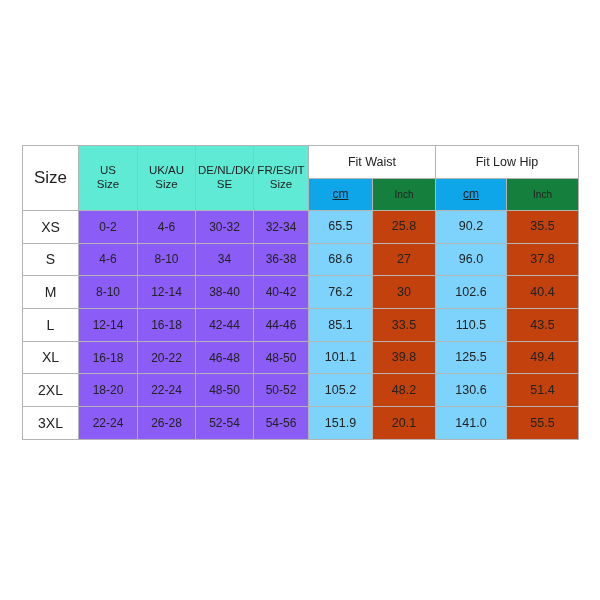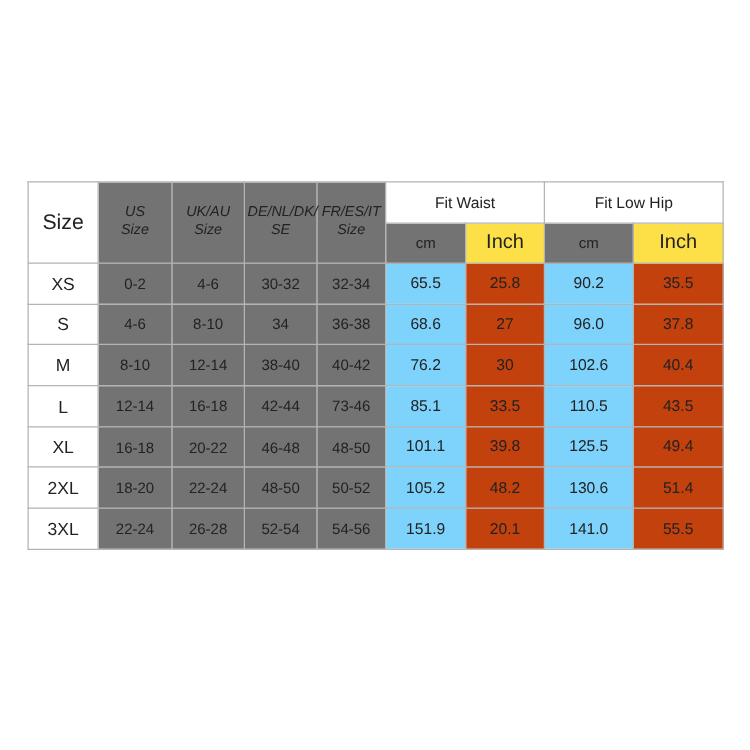--- a/index.html
+++ b/index.html
@@ -59,54 +59,54 @@
   tr.data-row  { height: 32.7px; }
 
   th.size-corner {
     background: #ffffff;
     font-weight: bold;
     font-size: 17px;
     color: #000000;
   }
 
   th.sz-head {
-    background: #737373;
+    background: #5eead4;
     font-size: 11.5px;
     color: #2b2b2b;
-    font-style: italic;
   }
   th.sz-head .ln { display: block; }
 
   th.grp-head {
     background: #ffffff;
     font-size: 12.5px;
     color: #2b2b2b;
     margin-left: 48px;
   }
 
   th.unit-cm {
-    background: #737373;
+    background: #0ea5e9;
     font-size: 12px;
     color: #2b2b2b;
+    text-decoration: underline;
   }
   th.unit-inch {
-    background: #fde047;
-    font-size: 16px;
+    background: #15803d;
+    font-size: 10px;
     color: #2b2b2b;
   }
 
   
   td.size-label {
     background: #ffffff;
     font-weight: bold;
     font-size: 14px;
     color: #000000;
   }
   td.sz-cell {
-    background: #737373;
+    background: #8b5cf6;
     font-size: 12px;
     color: #2b2b2b;
   }
   td.m-cm {
     background: #7dd3fc;
     font-size: 12.5px;
     color: #2b2b2b;
   }
   td.m-inch {
     background: #c2410c;
@@ -191,21 +191,21 @@
           <td class="m-cm">76.2</td>
           <td class="m-inch">30</td>
           <td class="m-cm">102.6</td>
           <td class="m-inch">40.4</td>
         </tr>
         <tr class="data-row">
           <td class="size-label">L</td>
           <td class="sz-cell">12-14</td>
           <td class="sz-cell">16-18</td>
           <td class="sz-cell">42-44</td>
-          <td class="sz-cell">73-46</td>
+          <td class="sz-cell">44-46</td>
           <td class="m-cm">85.1</td>
           <td class="m-inch">33.5</td>
           <td class="m-cm">110.5</td>
           <td class="m-inch">43.5</td>
         </tr>
         <tr class="data-row">
           <td class="size-label">XL</td>
           <td class="sz-cell">16-18</td>
           <td class="sz-cell">20-22</td>
           <td class="sz-cell">46-48</td>

